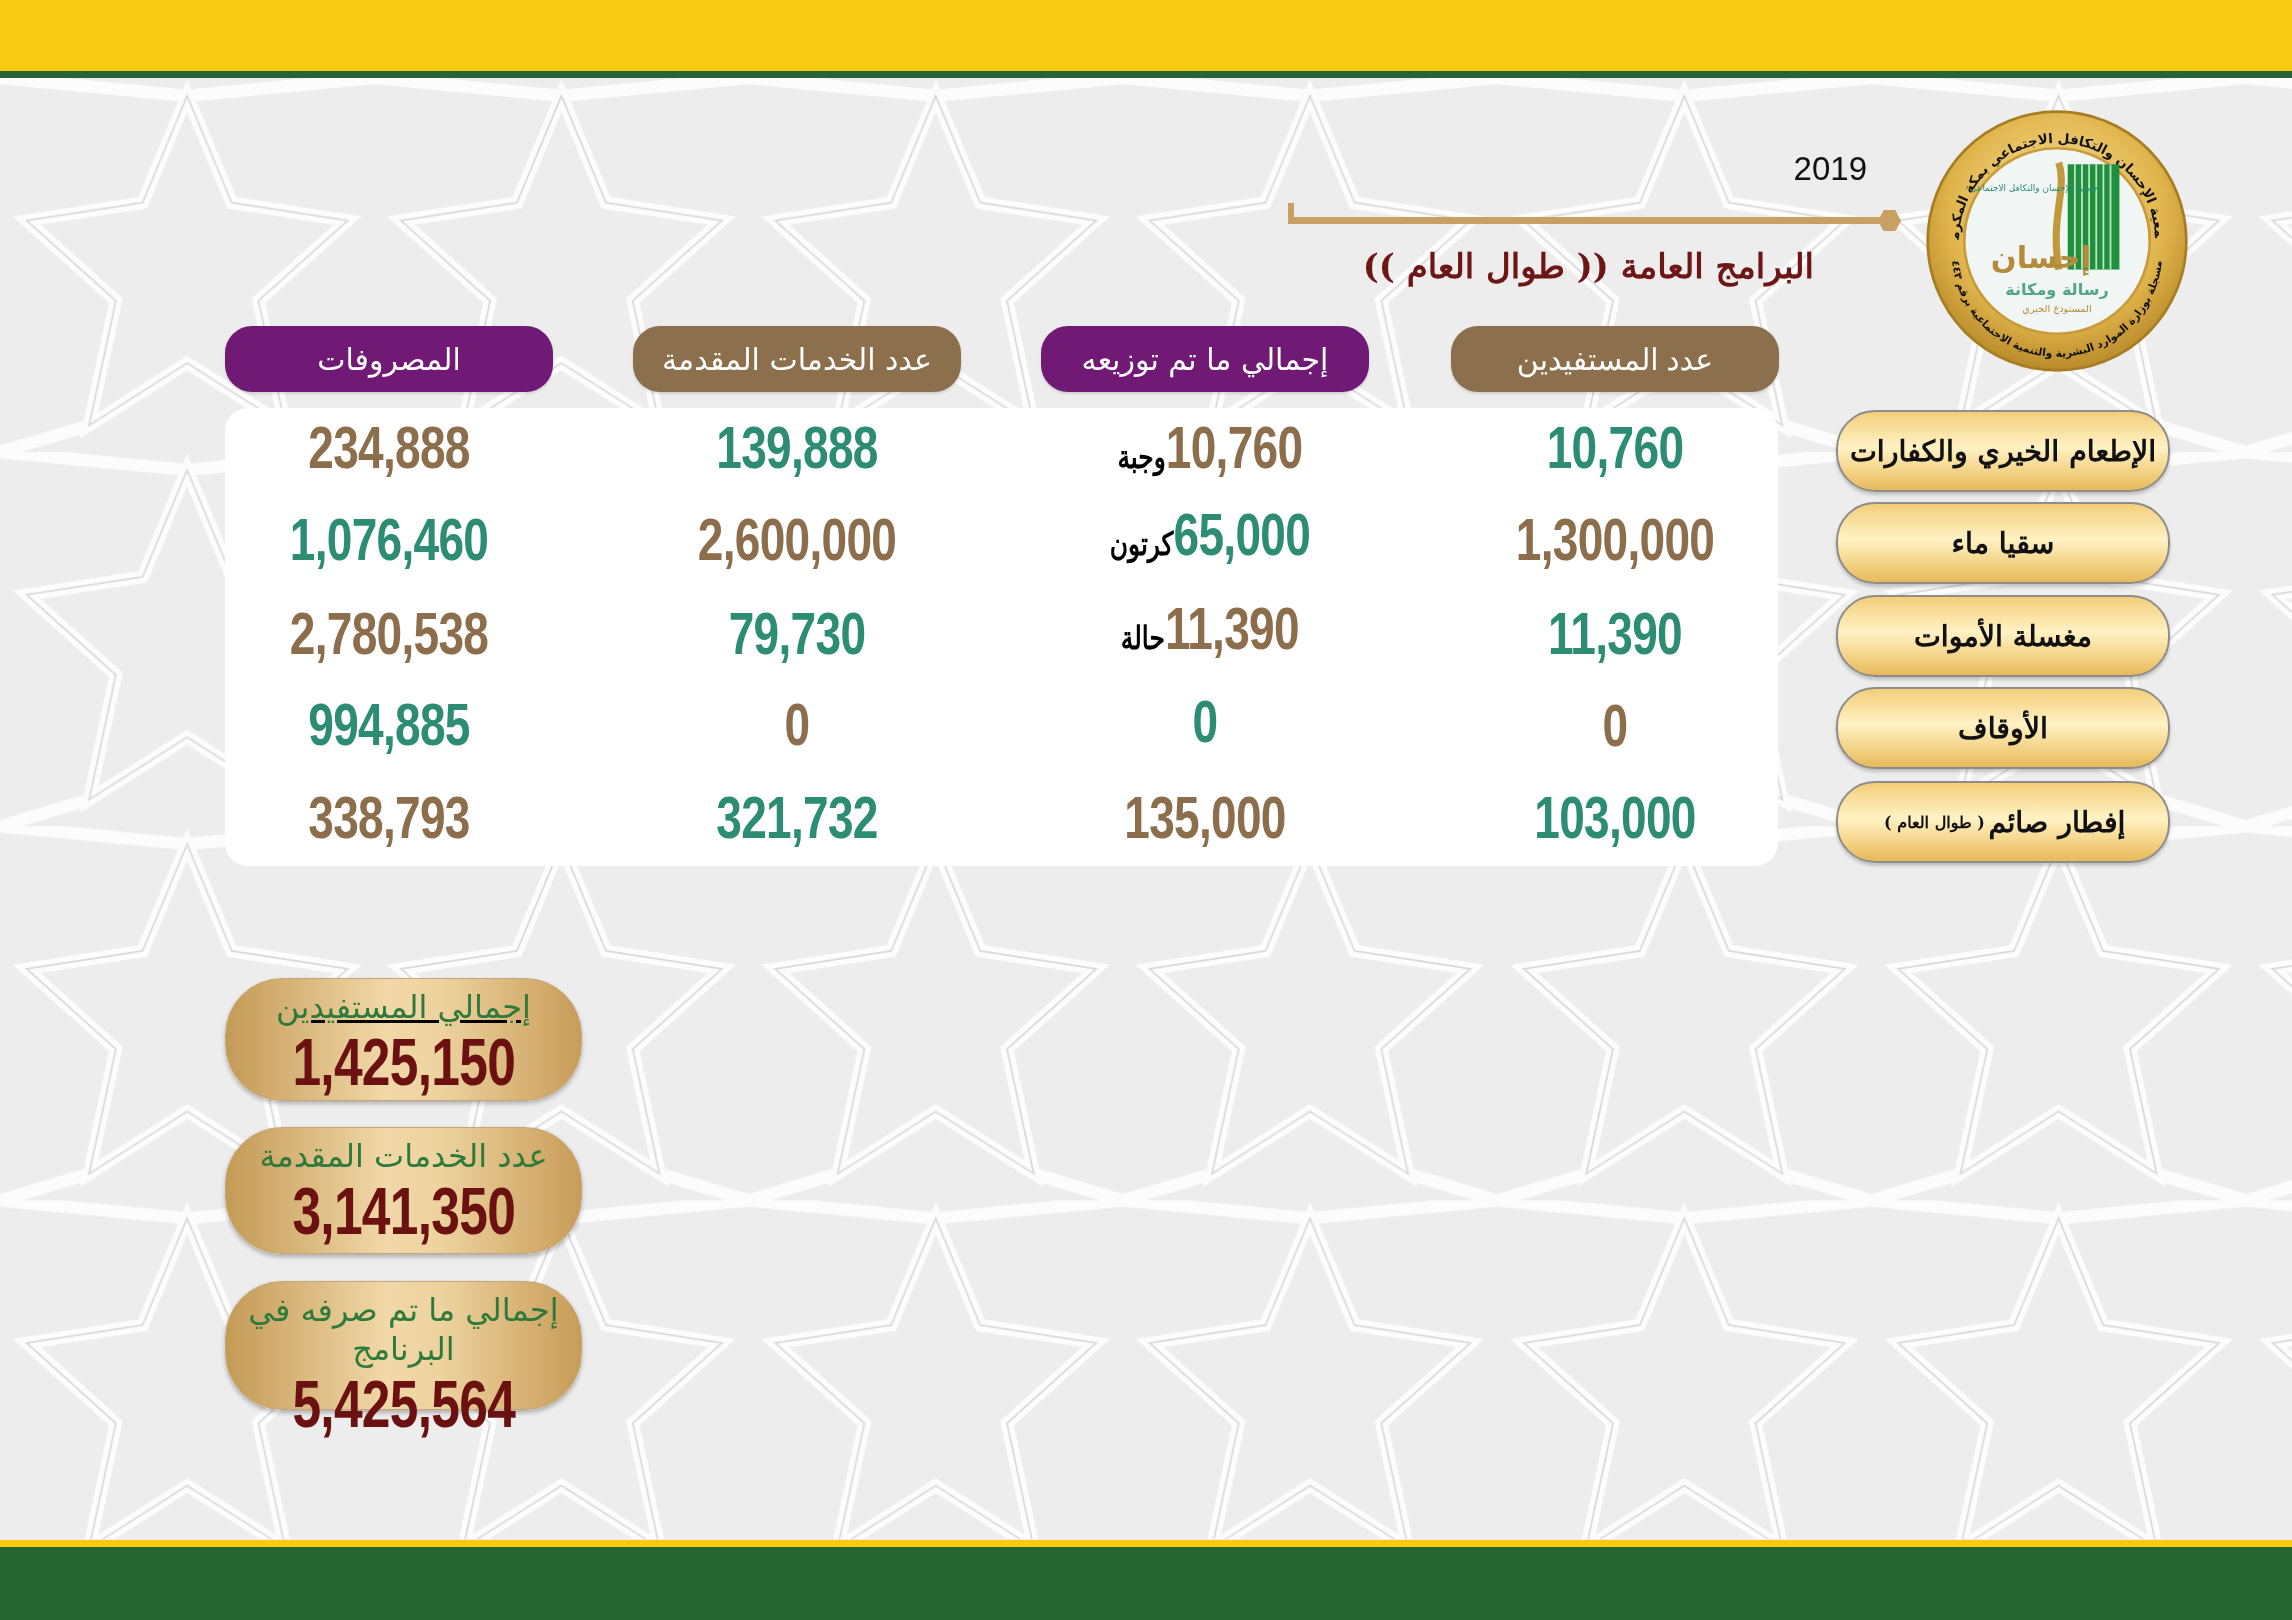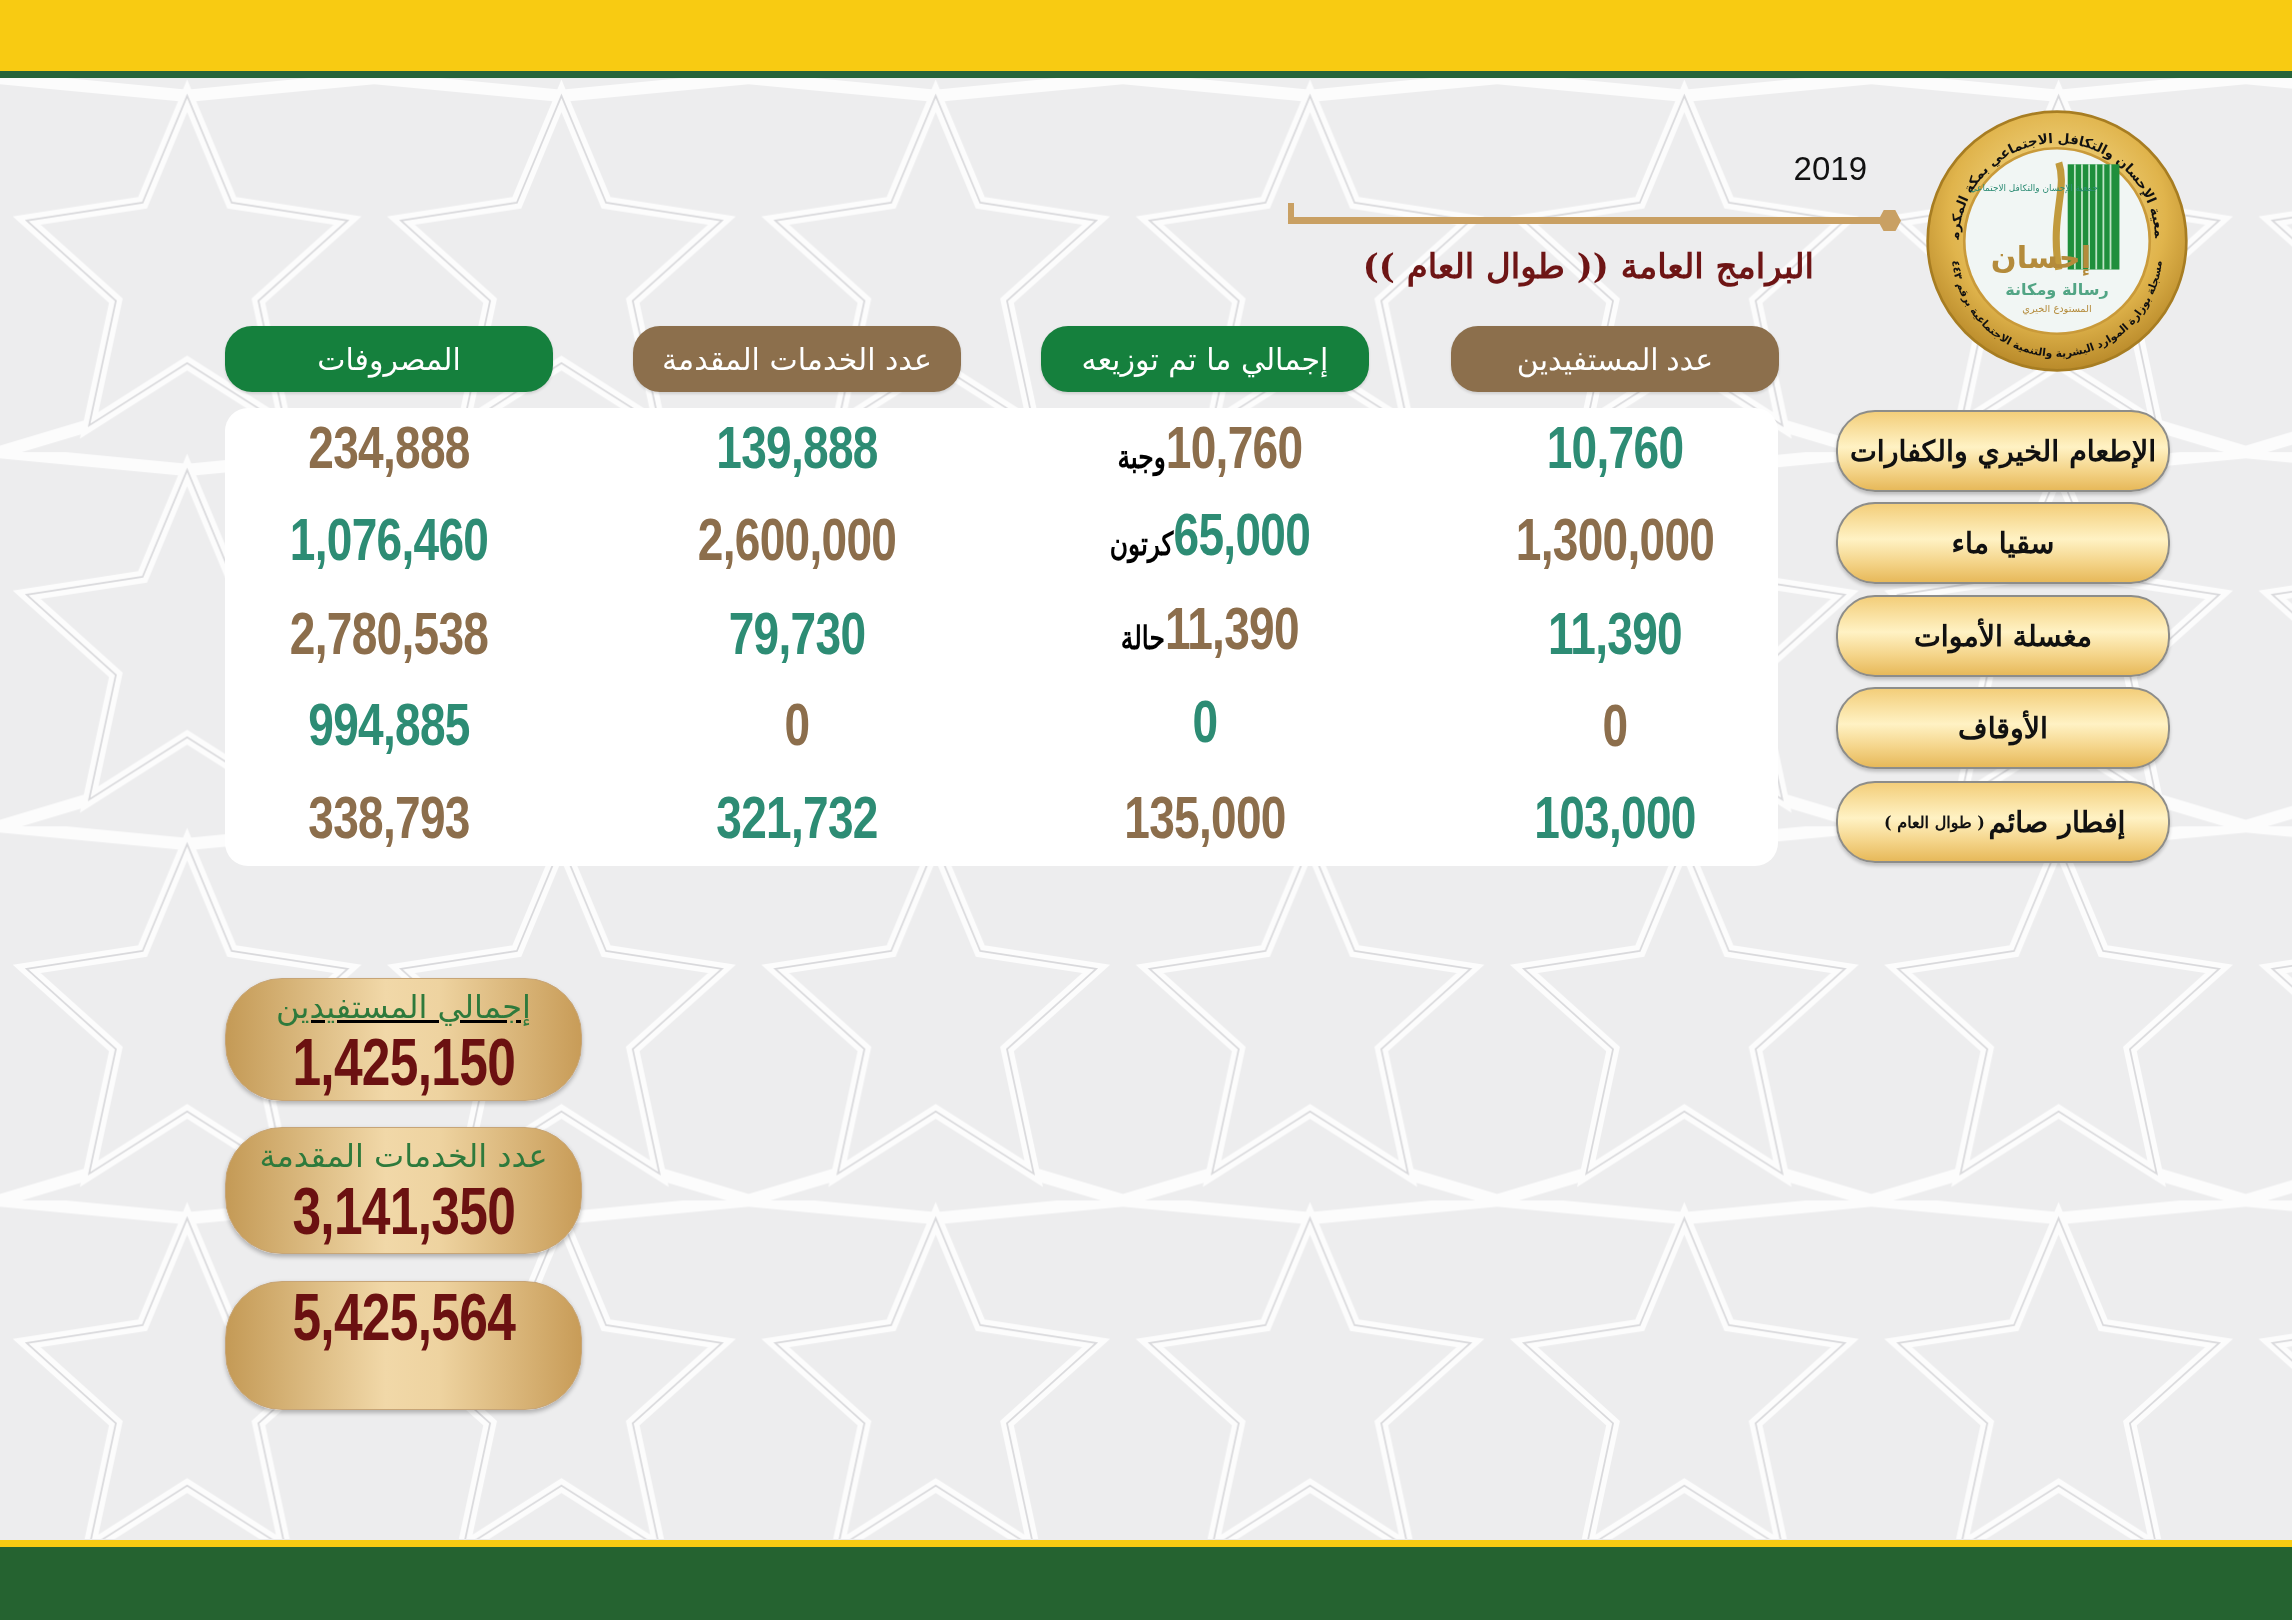--- a/index.html
+++ b/index.html
@@ -23,21 +23,21 @@
   .subtitle { position:absolute; right:479px; top:246px; z-index:3; direction:rtl; font-size:34px; font-weight:bold; color:#6e1515; font-family:"DejaVu Serif", serif; }
 
   .logo { position:absolute; left:1925px; top:109px; width:264px; height:264px; z-index:3; }
 
   .col-header {
     position:absolute; top:326px; height:66px; width:328px; z-index:3;
     border-radius:27px; color:#fff; font-size:30px; direction:rtl;
     display:flex; align-items:center; justify-content:center;
     box-shadow:0 1.8px 2.7px rgba(0,0,0,0.12);
   }
-  .h-green { background:#15803d; }
+  .h-green { background:#701a75; }
   .h-brown { background:#8c6f4c; }
 
   .panel { position:absolute; left:225px; top:408px; width:1553px; height:458px; background:#fff; border-radius:23px; z-index:3; }
 
   .cell {
     position:absolute; z-index:4; width:328px; text-align:center;
     font-family:"Liberation Sans Narrow","Liberation Sans", sans-serif;
     font-weight:bold; font-size:59px; letter-spacing:-0.9px;
     transform:scaleX(0.78); transform-origin:center;
   }
@@ -191,15 +191,16 @@
 
 <div class="sum" style="top:978px; height:121px;text-decoration:underline;">
   <div class="sum-label">إجمالي المستفيدين</div>
   <div class="sum-value">1,425,150</div>
 </div>
 <div class="sum" style="top:1127px; height:125px;">
   <div class="sum-label">عدد الخدمات المقدمة</div>
   <div class="sum-value">3,141,350</div>
 </div>
 <div class="sum" style="top:1281px; height:127px;">
+  <div class="sum-label">إجمالي ما تم صرفه في البرنامج</div>
   <div class="sum-value">5,425,564</div>
 </div>
 
 
 </body></html>

